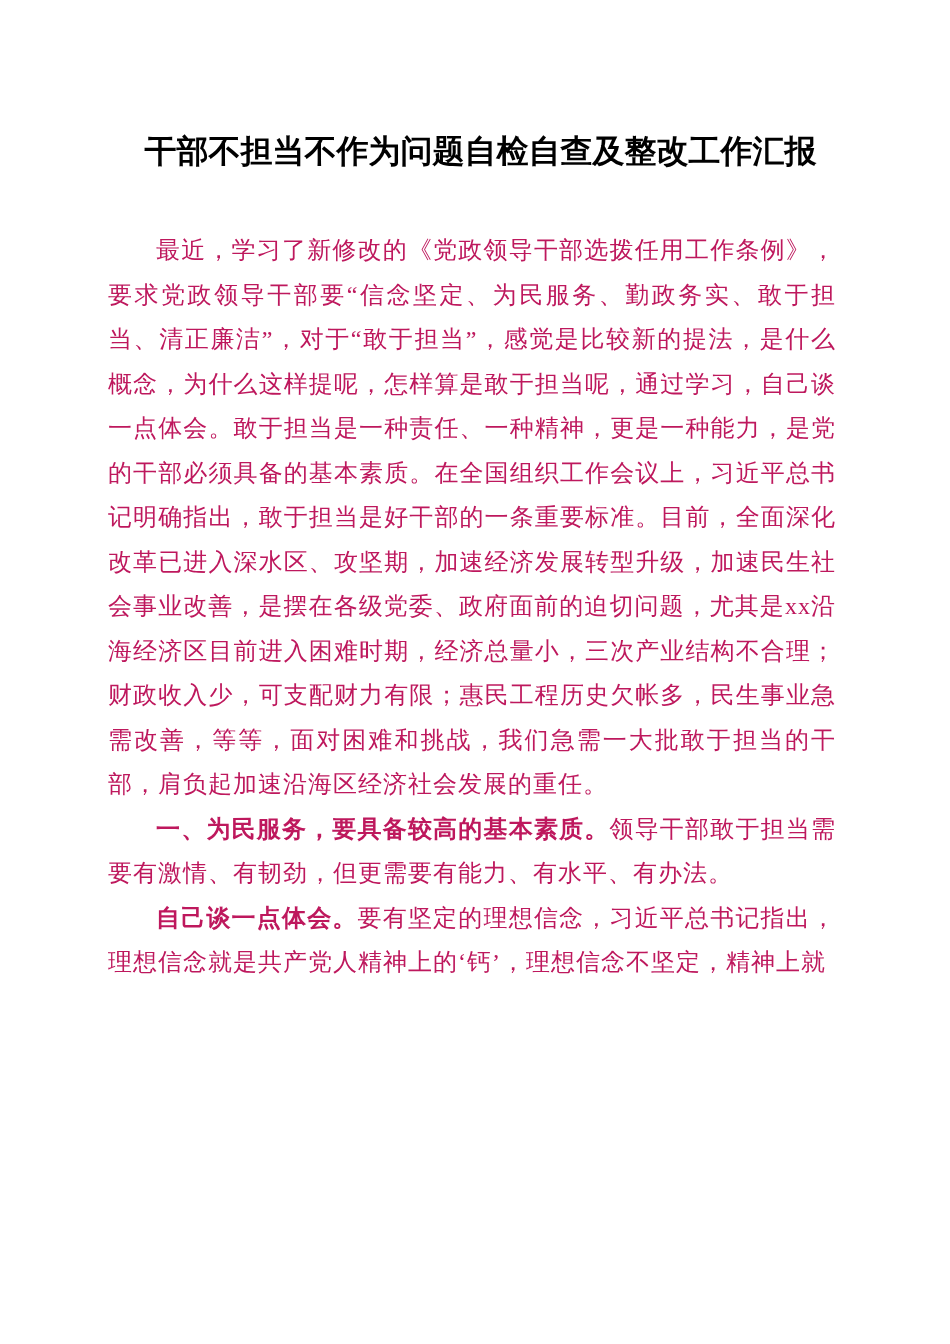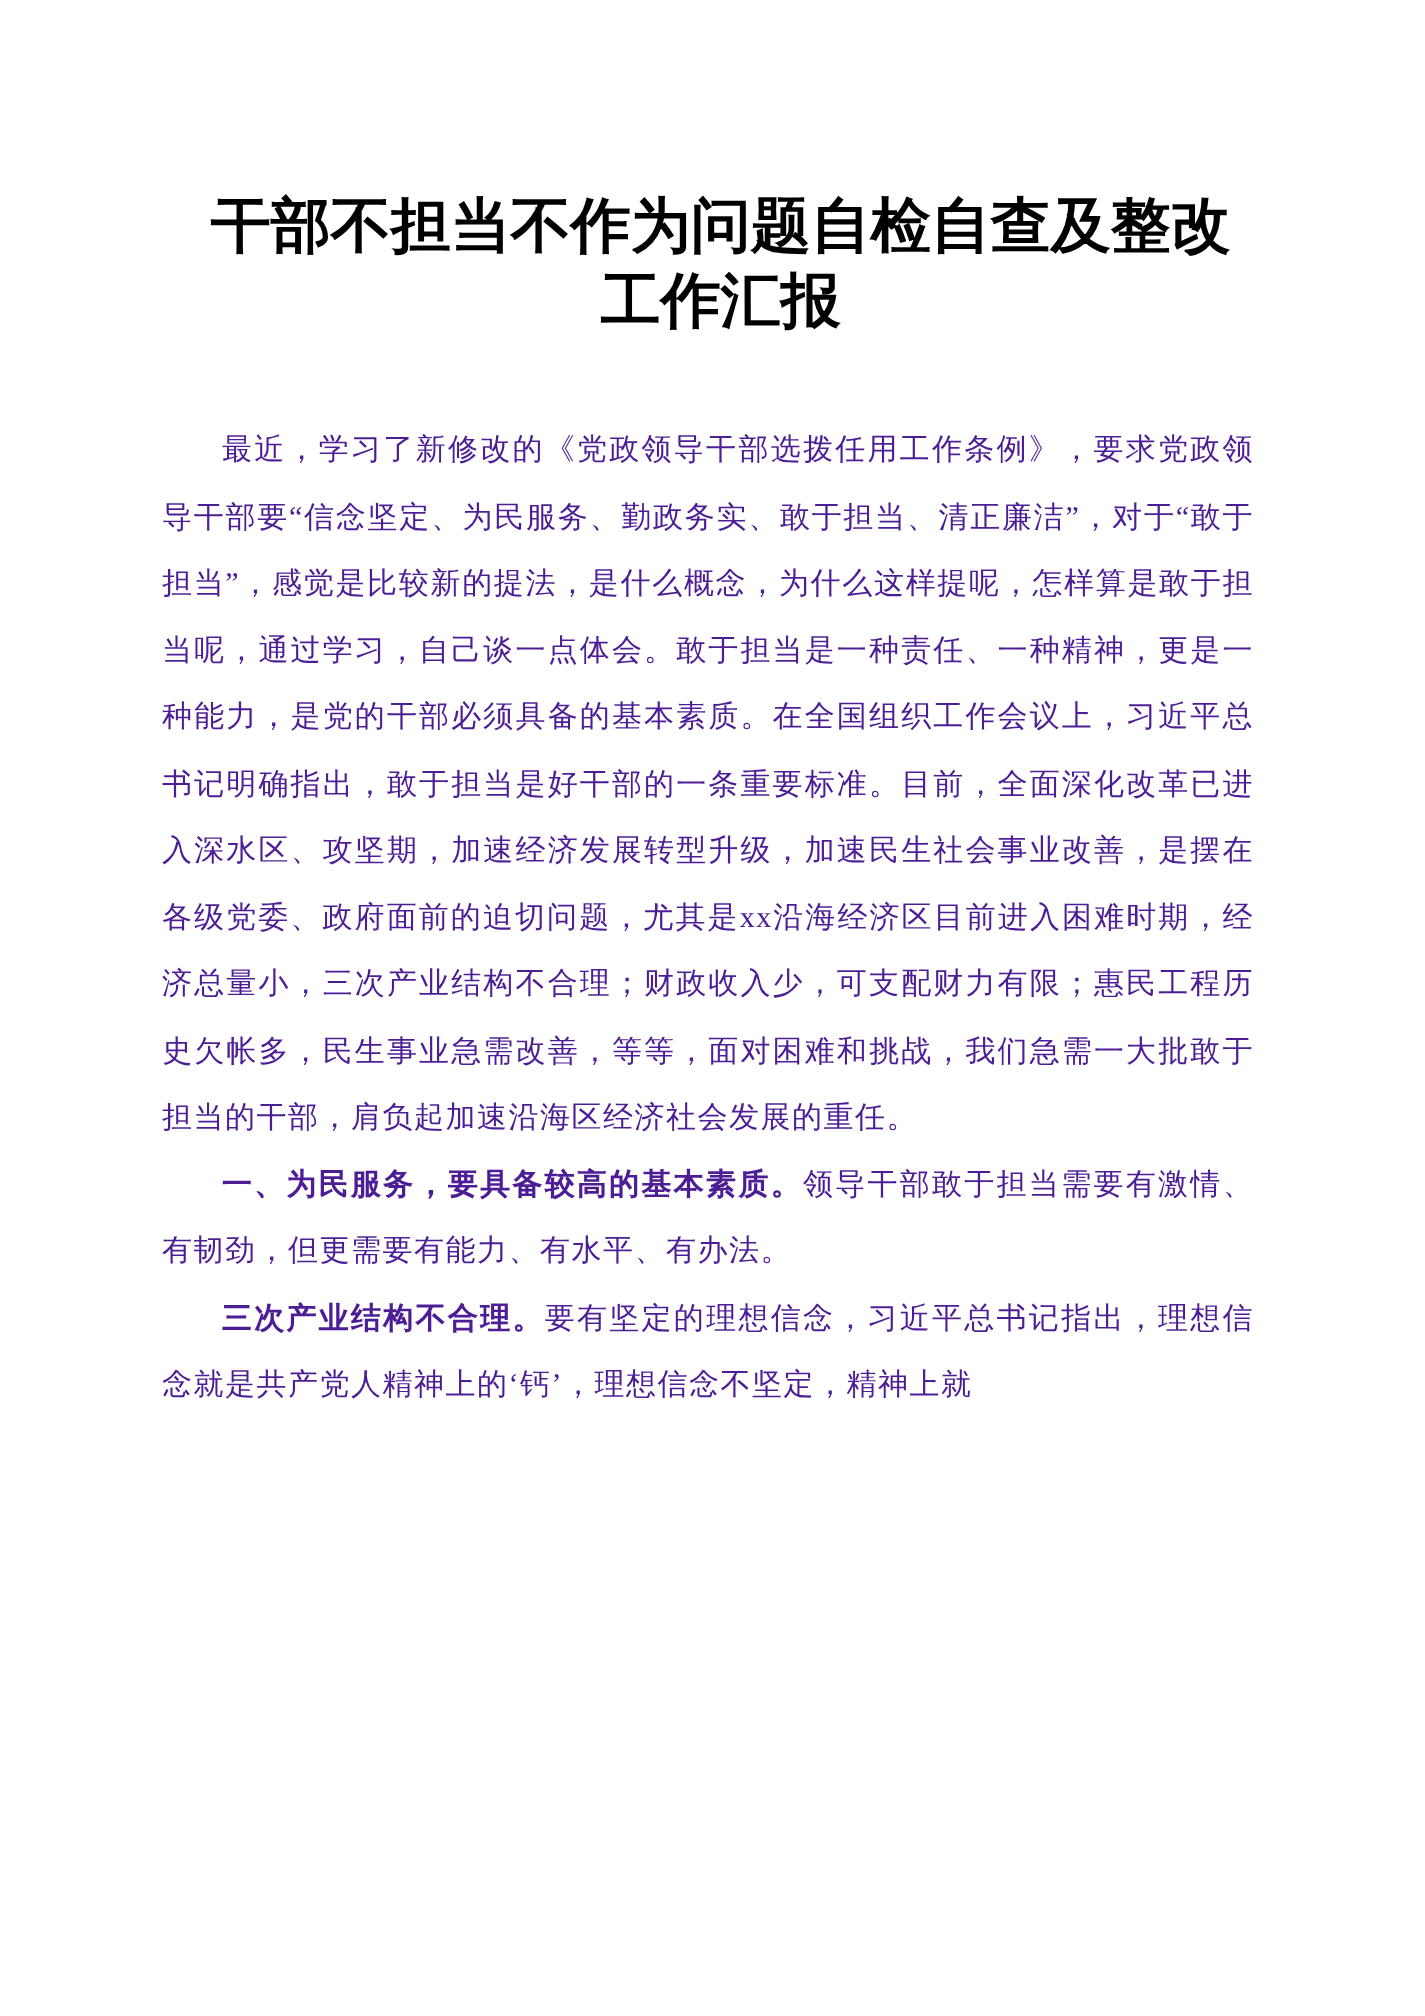--- a/index.html
+++ b/index.html
@@ -16,39 +16,39 @@
     box-sizing: border-box;
     padding: 0 114px 0 108px;
     overflow: hidden;
     font-family: "Liberation Serif", "DejaVu Serif", serif;
   }
   .doc-title {
     margin: 126px 0 0 17px;
     padding: 0;
     font-family: "Liberation Serif", "DejaVu Serif", serif;
     font-weight: 700;
-    font-size: 40px;
+    font-size: 32px;
     line-height: 50px;
     letter-spacing: 0px;
     text-align: center;
     color: #000000;
   }
   .doc-body {
     margin-top: 52px;
   }
   .para {
     margin: 0;
     padding: 0;
-    font-size: 20px;
+    font-size: 24px;
     line-height: 44.5px;
     letter-spacing: 1px;
     text-align: justify;
     text-justify: inter-character;
     text-indent: 2em;
-    color: #4c1d95;
+    color: #be185d;
     font-weight: 400;
   }
   .lead-hei {
     font-family: "Liberation Sans", "DejaVu Sans", sans-serif;
     font-weight: 700;
   }
   .lead-fs {
     font-family: "Liberation Serif", "DejaVu Serif", serif;
     font-weight: 700;
   }
@@ -59,16 +59,16 @@
 <div class="page">
 
   <h1 class="doc-title">干部不担当不作为问题自检自查及整改工作汇报</h1>
 
   <div class="doc-body">
 
     <p class="para"><span>最近，学习了新修改的《党政领导干部选拨任用工作条例》，要求党政领导干部要“信念坚定、为民服务、勤政务实、敢于担当、清正廉洁”，对于“敢于担当”，感觉是比较新的提法，是什么概念，为什么这样提呢，怎样算是敢于担当呢，通过学习，自己谈一点体会。敢于担当是一种责任、一种精神，更是一种能力，是党的干部必须具备的基本素质。在全国组织工作会议上，习近平总书记明确指出，敢于担当是好干部的一条重要标准。目前，全面深化改革已进入深水区、攻坚期，加速经济发展转型升级，加速民生社会事业改善，是摆在各级党委、政府面前的迫切问题，尤其是xx沿海经济区目前进入困难时期，经济总量小，三次产业结构不合理；财政收入少，可支配财力有限；惠民工程历史欠帐多，民生事业急需改善，等等，面对困难和挑战，我们急需一大批敢于担当的干部，肩负起加速沿海区经济社会发展的重任。</span></p>
 
     <p class="para"><span class="lead-hei">一、为民服务，要具备较高的基本素质。</span><span>领导干部敢于担当需要有激情、有韧劲，但更需要有能力、有水平、有办法。</span></p>
 
-    <p class="para"><span class="lead-fs">三次产业结构不合理。</span><span>要有坚定的理想信念，习近平总书记指出，理想信念就是共产党人精神上的‘钙’，理想信念不坚定，精神上就</span></p>
+    <p class="para"><span class="lead-fs">自己谈一点体会。</span><span>要有坚定的理想信念，习近平总书记指出，理想信念就是共产党人精神上的‘钙’，理想信念不坚定，精神上就</span></p>
 
   </div>
 </div>
 
 </body></html>

